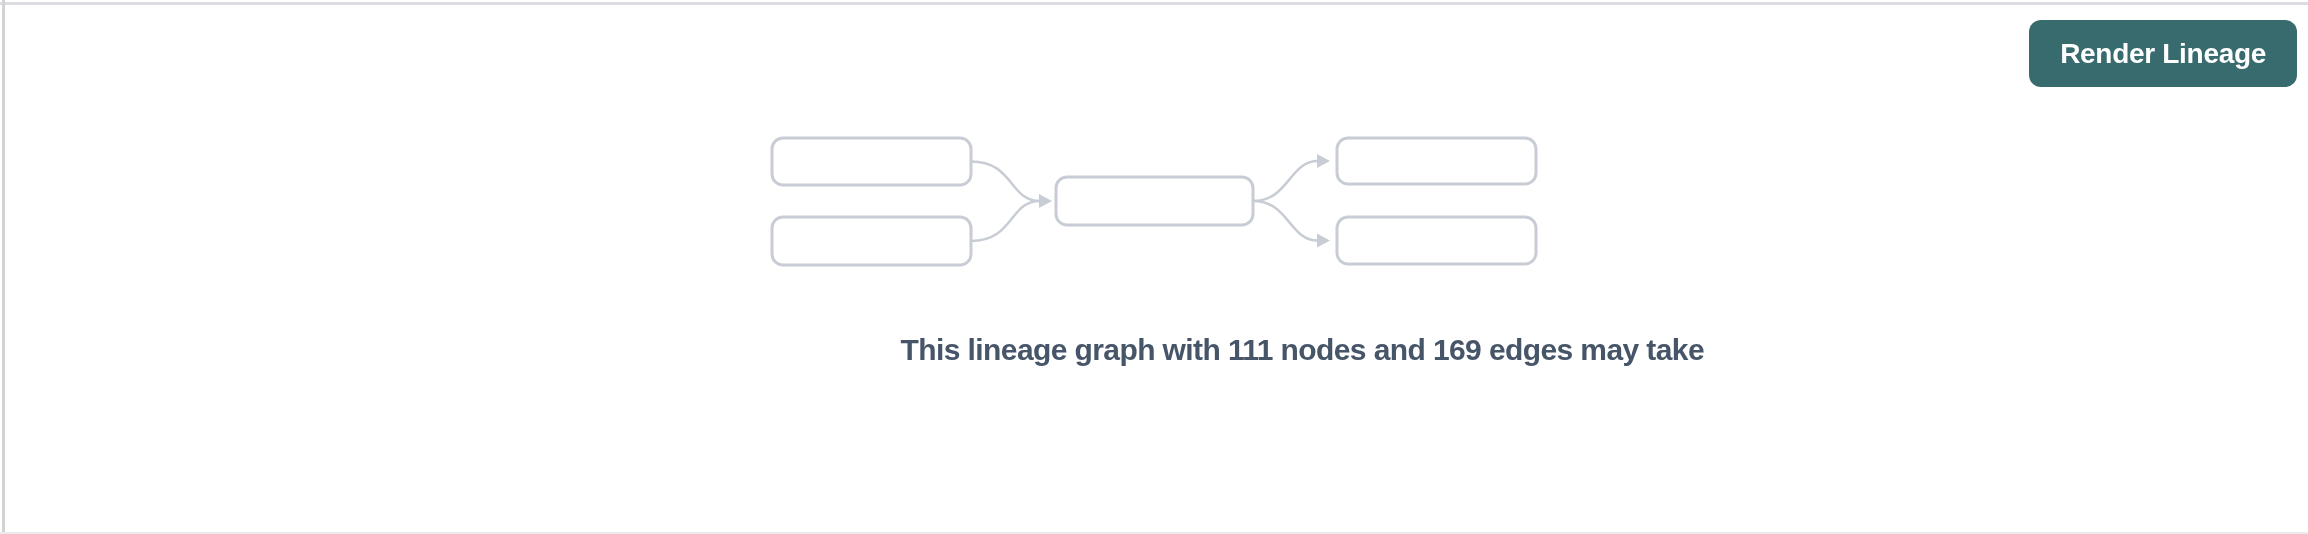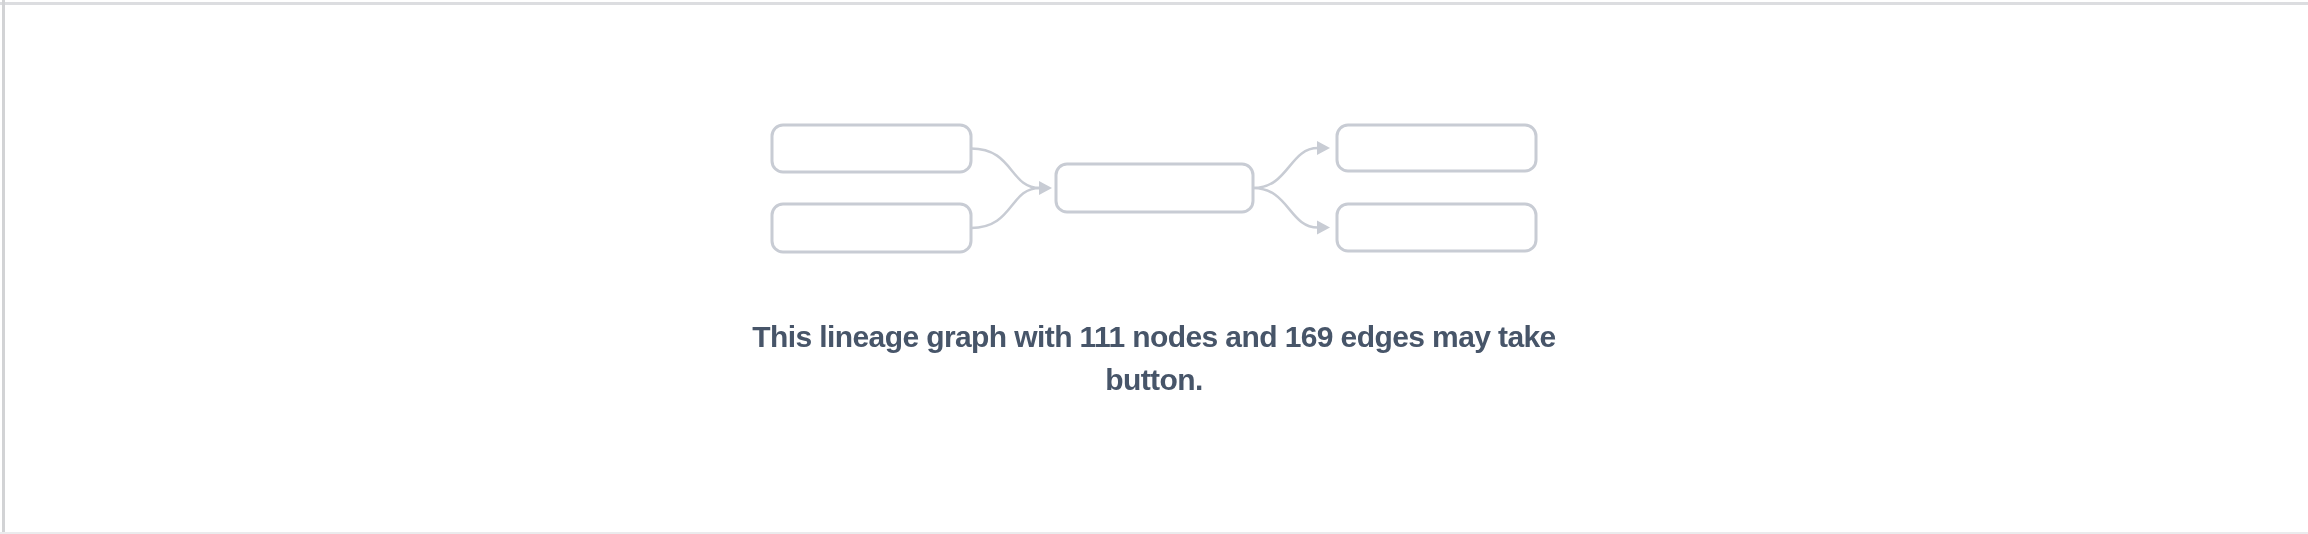--- a/index.html
+++ b/index.html
@@ -43,25 +43,25 @@
     font-family: "Liberation Sans", sans-serif;
     font-size: 28px;
     font-weight: bold;
     border: none;
     border-radius: 12px;
     cursor: pointer;
     letter-spacing: -0.3px;
   }
   .empty-state {
     position: absolute;
-    top: 120px;
+    top: 133px;
     left: 50%;
     transform: translateX(-50%);
     width: 1100px;
-    text-align: center;
+    text-align: right;
   }
   .diagram {
     display: block;
     margin: 0 auto;
     width: 770px;
     height: 135px;
   }
   .diagram rect {
     fill: #ffffff;
     stroke: #c8ccd4;
@@ -87,20 +87,21 @@
 </style>
 </head>
 <body>
 
 <div class="page">
 
   <div class="border-top"></div>
   <div class="border-left"></div>
   <div class="border-bottom"></div>
 
+  <button class="render-btn">Render Lineage</button>
 
   <div class="empty-state">
 
     <svg class="diagram" viewBox="0 0 770 135" aria-hidden="true">
 
       <path class="edge" d="M202,28.5 C245,28.5 240,68 271,68"></path>
       <path class="edge" d="M202,108 C245,108 240,68 271,68"></path>
       <polygon class="head" points="270,61 283,68 270,75"></polygon>
 
       <path class="edge" d="M484,68 C520,68 520,28 549,28"></path>
@@ -110,17 +111,16 @@
 
       <rect x="3" y="5" width="199" height="47" rx="11"></rect>
       <rect x="3" y="84" width="199" height="48" rx="11"></rect>
       <rect x="287" y="44" width="197" height="48" rx="11"></rect>
       <rect x="568" y="5" width="199" height="46" rx="11"></rect>
       <rect x="568" y="84" width="199" height="47" rx="11"></rect>
     </svg>
 
     <div class="message">
       <div>This lineage graph with 111 nodes and 169 edges may take</div>
-      <div>button.</div>
     </div>
 
   </div>
 </div>
 
 </body></html>

